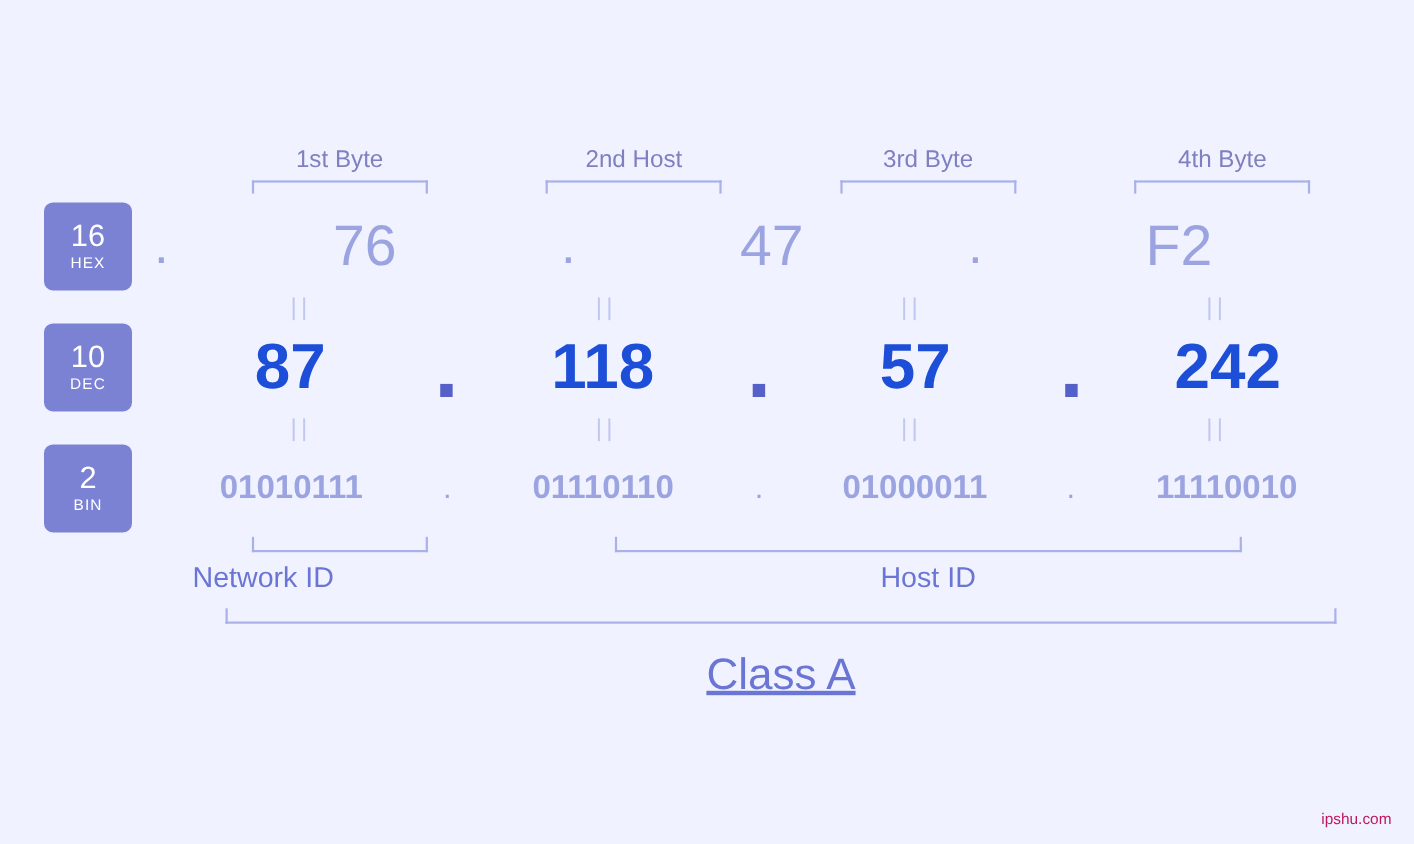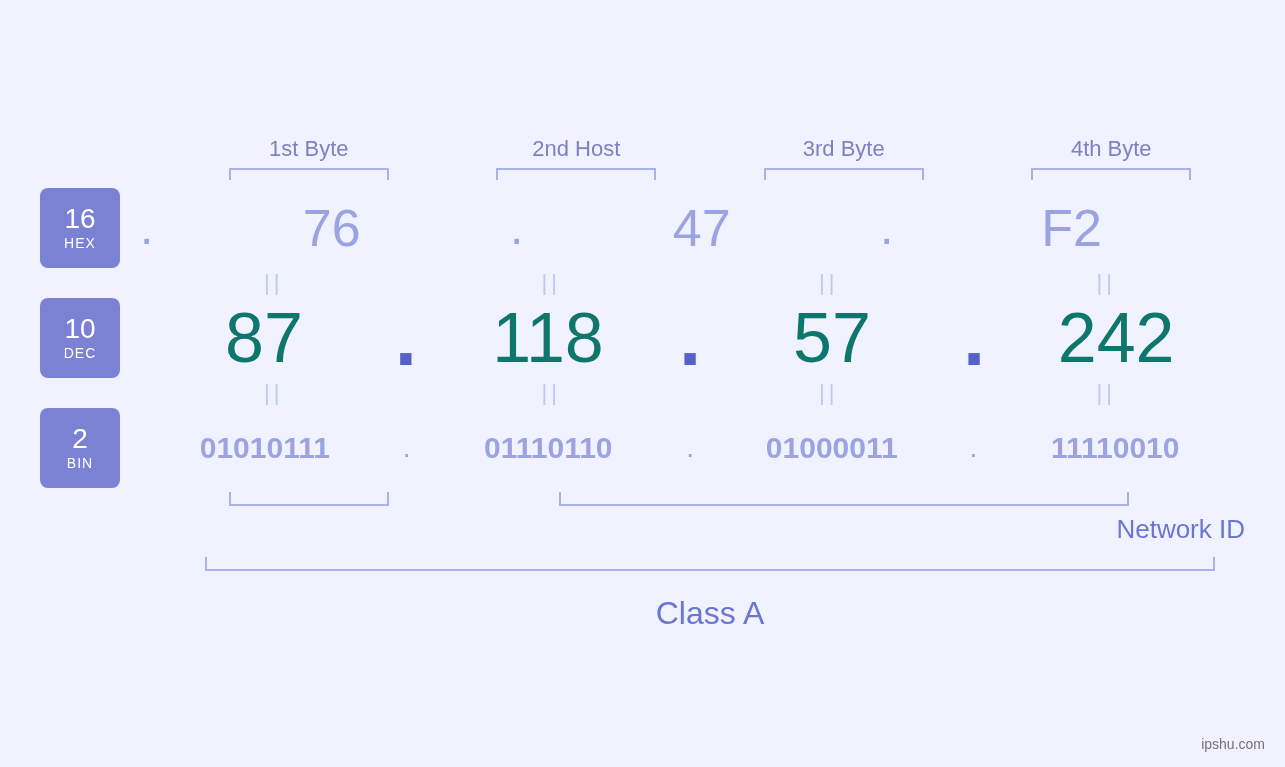--- a/index.html
+++ b/index.html
@@ -104,23 +104,23 @@
       justify-content: center;
     }
 
     .hex-value {
       font-size: 52px;
       font-weight: 300;
       color: #9ba4e0;
     }
 
     .dec-value {
-      font-size: 70px;
-      font-weight: 400;
-      color: #0f766e;
+      font-size: 58px;
+      font-weight: 700;
+      color: #1d4ed8;
     }
 
     .bin-value {
       font-size: 30px;
       font-weight: 700;
       color: #9ba4e0;
     }
 
     .dot-sep {
       color: #5560c8;
@@ -203,21 +203,21 @@
 
     .labels-row {
       display: flex;
       width: 100%;
       margin-top: 8px;
     }
 
     .network-label-col {
       flex: 1;
       display: flex;
-      justify-content: flex-end;
+      justify-content: flex-start;
     }
 
     .host-label-col {
       flex: 3;
       display: flex;
       justify-content: center;
     }
 
     .id-label {
       color: #6b75d4;
@@ -239,31 +239,32 @@
       width: 1010px;
       height: 2px;
       border-bottom: 2px solid #aab0e8;
       border-left: 2px solid #aab0e8;
       border-right: 2px solid #aab0e8;
       height: 14px;
     }
 
     .class-label {
       color: #6b75d4;
-      font-size: 32px;
+      font-size: 40px;
       font-weight: 500;
       margin-top: 24px;
+      text-decoration: underline;
     }
 
     
     .watermark {
       position: absolute;
       bottom: 15px;
       right: 20px;
-      color: #737373;
+      color: #be185d;
       font-size: 14px;
     }
   </style>
 </head>
 <body>
 
 <div class="container">
 
   <div class="byte-headers">
     <div class="byte-col">
@@ -389,20 +390,23 @@
         <div class="bracket-bot network-bracket-line"></div>
       </div>
       <div class="host-bracket">
         <div class="bracket-bot host-bracket-line"></div>
       </div>
     </div>
     <div class="labels-row">
       <div class="network-label-col">
         <span class="id-label">Network ID</span>
       </div>
+      <div class="host-label-col">
+        <span class="id-label">Host ID</span>
+      </div>
     </div>
 
     <div class="class-section" style="padding-left:0; margin-top:12px;">
       <div class="class-bracket-line"></div>
       <span class="class-label">Class A</span>
     </div>
   </div>
 
   <div class="watermark">ipshu.com</div>
 

